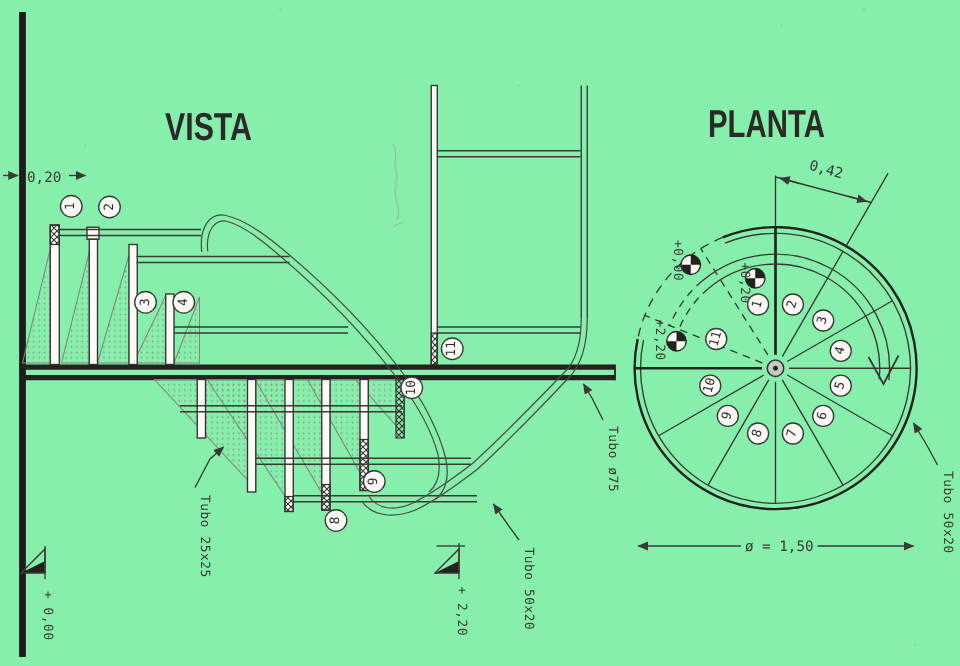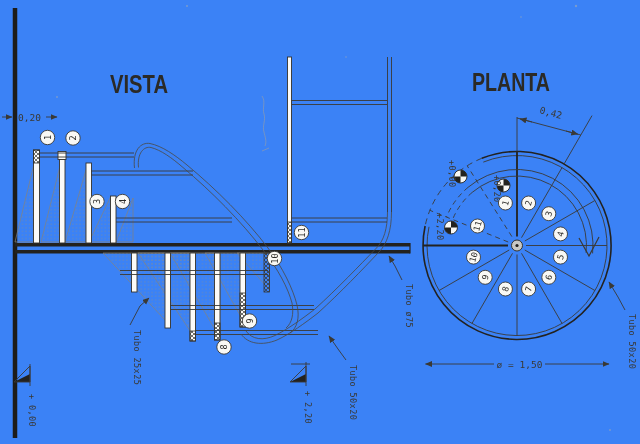--- a/index.html
+++ b/index.html
@@ -1,16 +1,16 @@
 <!DOCTYPE html>
 <html><head>
 <meta charset="utf-8">
 <style>
   html,body{margin:0;padding:0;background:#e8e6e0;}
-  #stage{width:640px;height:444px;position:relative;background:#3b82f6;overflow:hidden;
+  #stage{width:640px;height:444px;position:relative;background:#86efac;overflow:hidden;
          font-family:"DejaVu Sans Mono",monospace;}
   svg{display:block}
   .title{font-family:"Liberation Sans",sans-serif;font-weight:600;fill:#2b2a27;}
   .lbl{font:8.5px "DejaVu Sans Mono",monospace;fill:#3a3935;letter-spacing:.4px;}
   .dim{font:9.5px "DejaVu Sans Mono",monospace;fill:#3a3935;}
   .bnum{font:8.5px "DejaVu Sans Mono",monospace;fill:#2b2a27;text-anchor:middle;dominant-baseline:central;}
   .badge{fill:#f9f8f4;stroke:#3a3935;stroke-width:.9;}
   .thin{stroke:#3a3935;stroke-width:.9;fill:none;}
   .thin2{stroke:#4a4944;stroke-width:.8;fill:none;}
   .bold{stroke:#23221f;stroke-width:1.8;fill:none;}

